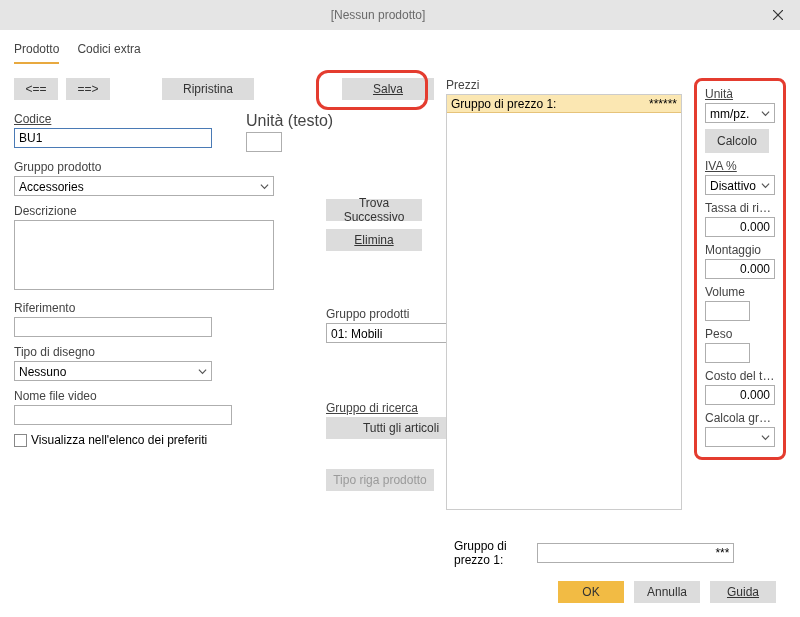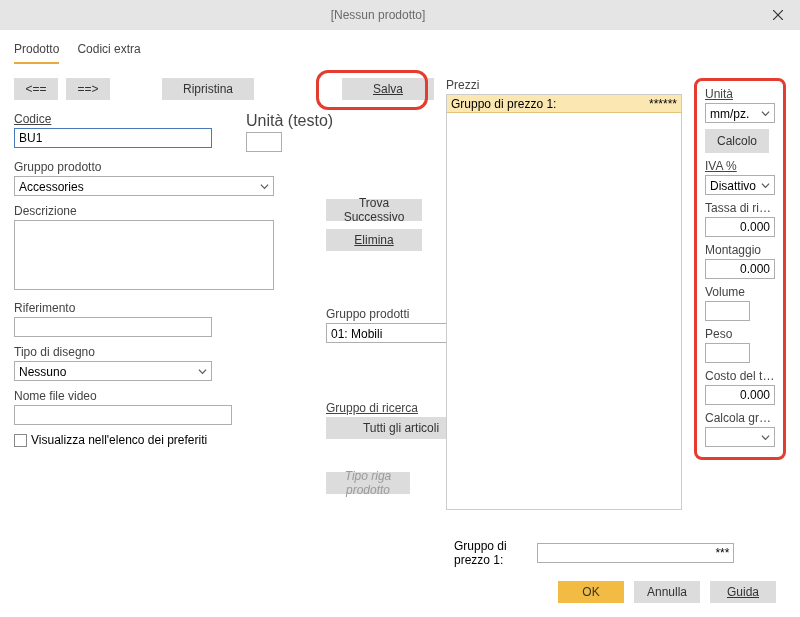--- a/index.html
+++ b/index.html
@@ -153,21 +153,21 @@
         <span class="sel-caret"><svg viewBox="0 0 10 10">
               <path d="M1 3 L5 7 L9 3" fill="none" stroke="#555" stroke-width="1.3"></path>
             </svg></span>
       </div>
 
       <div style="height:14px;"></div>
       <span class="lbl-gp"><span class="underline-hot">Gruppo di ricerca</span></span>
       <button class="btn" style="width:150px;">Tutti gli articoli</button>
 
       <div style="height:30px;"></div>
-      <button class="btn disabled" style="width:84px;font-style:italic;">Tipo riga prodotto</button>
+      <button class="btn disabled" style="width:108px;">Tipo riga prodotto</button>
     </div>
 
     <div class="col-prices">
       <div class="prices-label">Prezzi</div>
       <div class="prices-box">
         <div class="prices-row">
           <span>Gruppo di prezzo   1:</span>
           <span>******</span>
         </div>
       </div>

